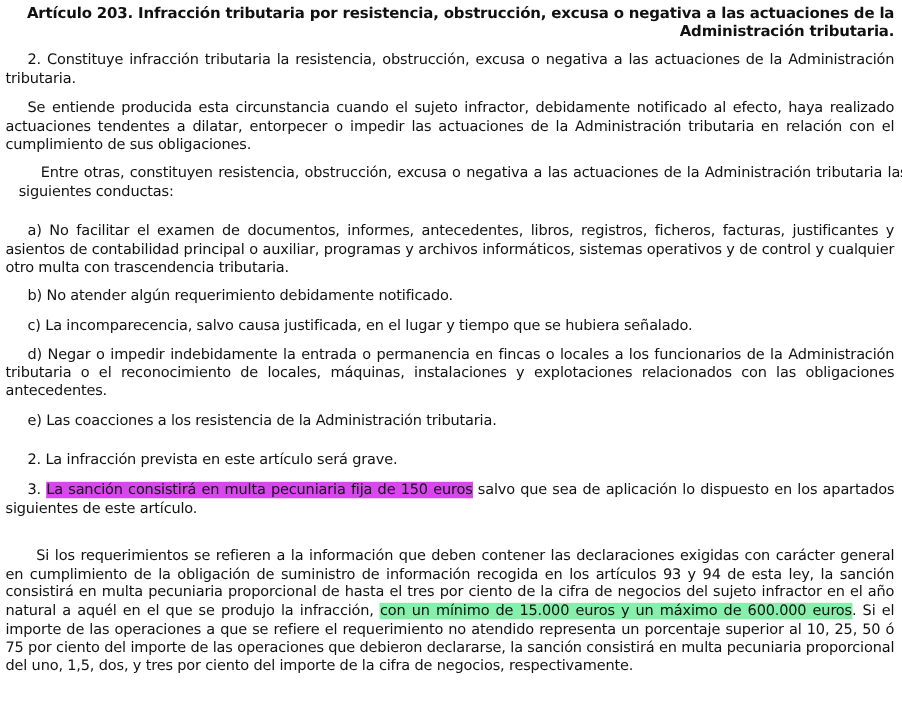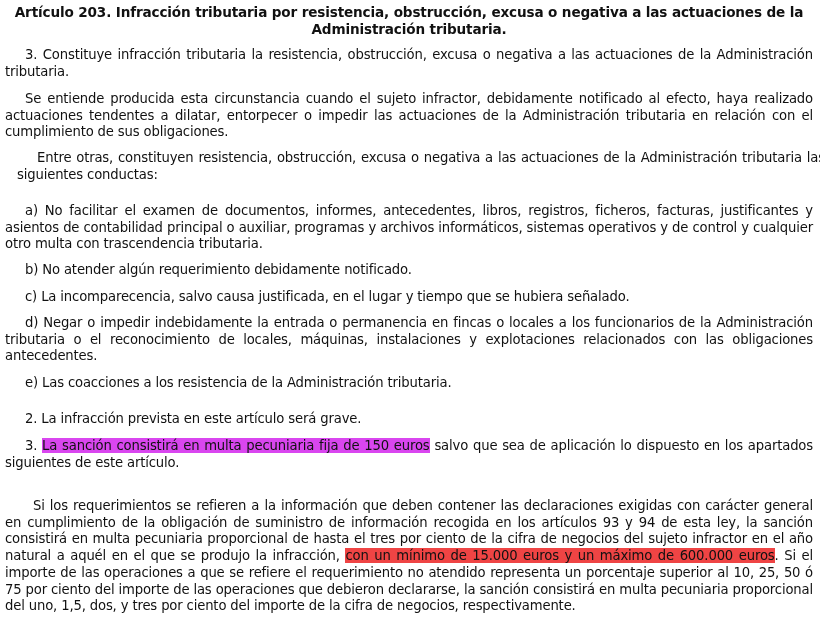--- a/index.html
+++ b/index.html
@@ -23,42 +23,42 @@
     letter-spacing: -0.15px;
   }
   .title {
     position: absolute;
     left: 5px;
     top: 4px;
     width: 808px;
     font-weight: bold;
     font-size: 13.6px;
     line-height: 17px;
-    text-align: center;
+    text-align: right;
     margin: 0;
   }
   .para {
     position: absolute;
     left: 5px;
     width: 808px;
     margin: 0;
     text-align: justify;
     text-indent: 20px;
   }
   .hl-orange { background: #d946ef; }
-  .hl-blue { background: #ef4444; }
+  .hl-blue { background: #86efac; }
 </style>
 </head>
 <body>
 
 <div class="doc">
 
   <p class="title">Artículo 203. Infracción tributaria por resistencia, obstrucción, excusa o negativa a las actuaciones de la Administración tributaria.</p>
 
-  <p class="para" style="top:47px;">3. Constituye infracción tributaria la resistencia, obstrucción, excusa o negativa a las actuaciones de la Administración tributaria.</p>
+  <p class="para" style="top:47px;">2. Constituye infracción tributaria la resistencia, obstrucción, excusa o negativa a las actuaciones de la Administración tributaria.</p>
 
   <p class="para" style="top:91px;">Se entiende producida esta circunstancia cuando el sujeto infractor, debidamente notificado al efecto, haya realizado actuaciones tendentes a dilatar, entorpecer o impedir las actuaciones de la Administración tributaria en relación con el cumplimiento de sus obligaciones.</p>
 
   <p class="para" style="top:150px;margin-left:12px;">Entre otras, constituyen resistencia, obstrucción, excusa o negativa a las actuaciones de la Administración tributaria las siguientes conductas:</p>
 
   <p class="para" style="top:203px;">a) No facilitar el examen de documentos, informes, antecedentes, libros, registros, ficheros, facturas, justificantes y asientos de contabilidad principal o auxiliar, programas y archivos informáticos, sistemas operativos y de control y cualquier otro multa con trascendencia tributaria.</p>
 
   <p class="para" style="top:262px;">b) No atender algún requerimiento debidamente notificado.</p>
 
   <p class="para" style="top:289px;">c) La incomparecencia, salvo causa justificada, en el lugar y tiempo que se hubiera señalado.</p>

